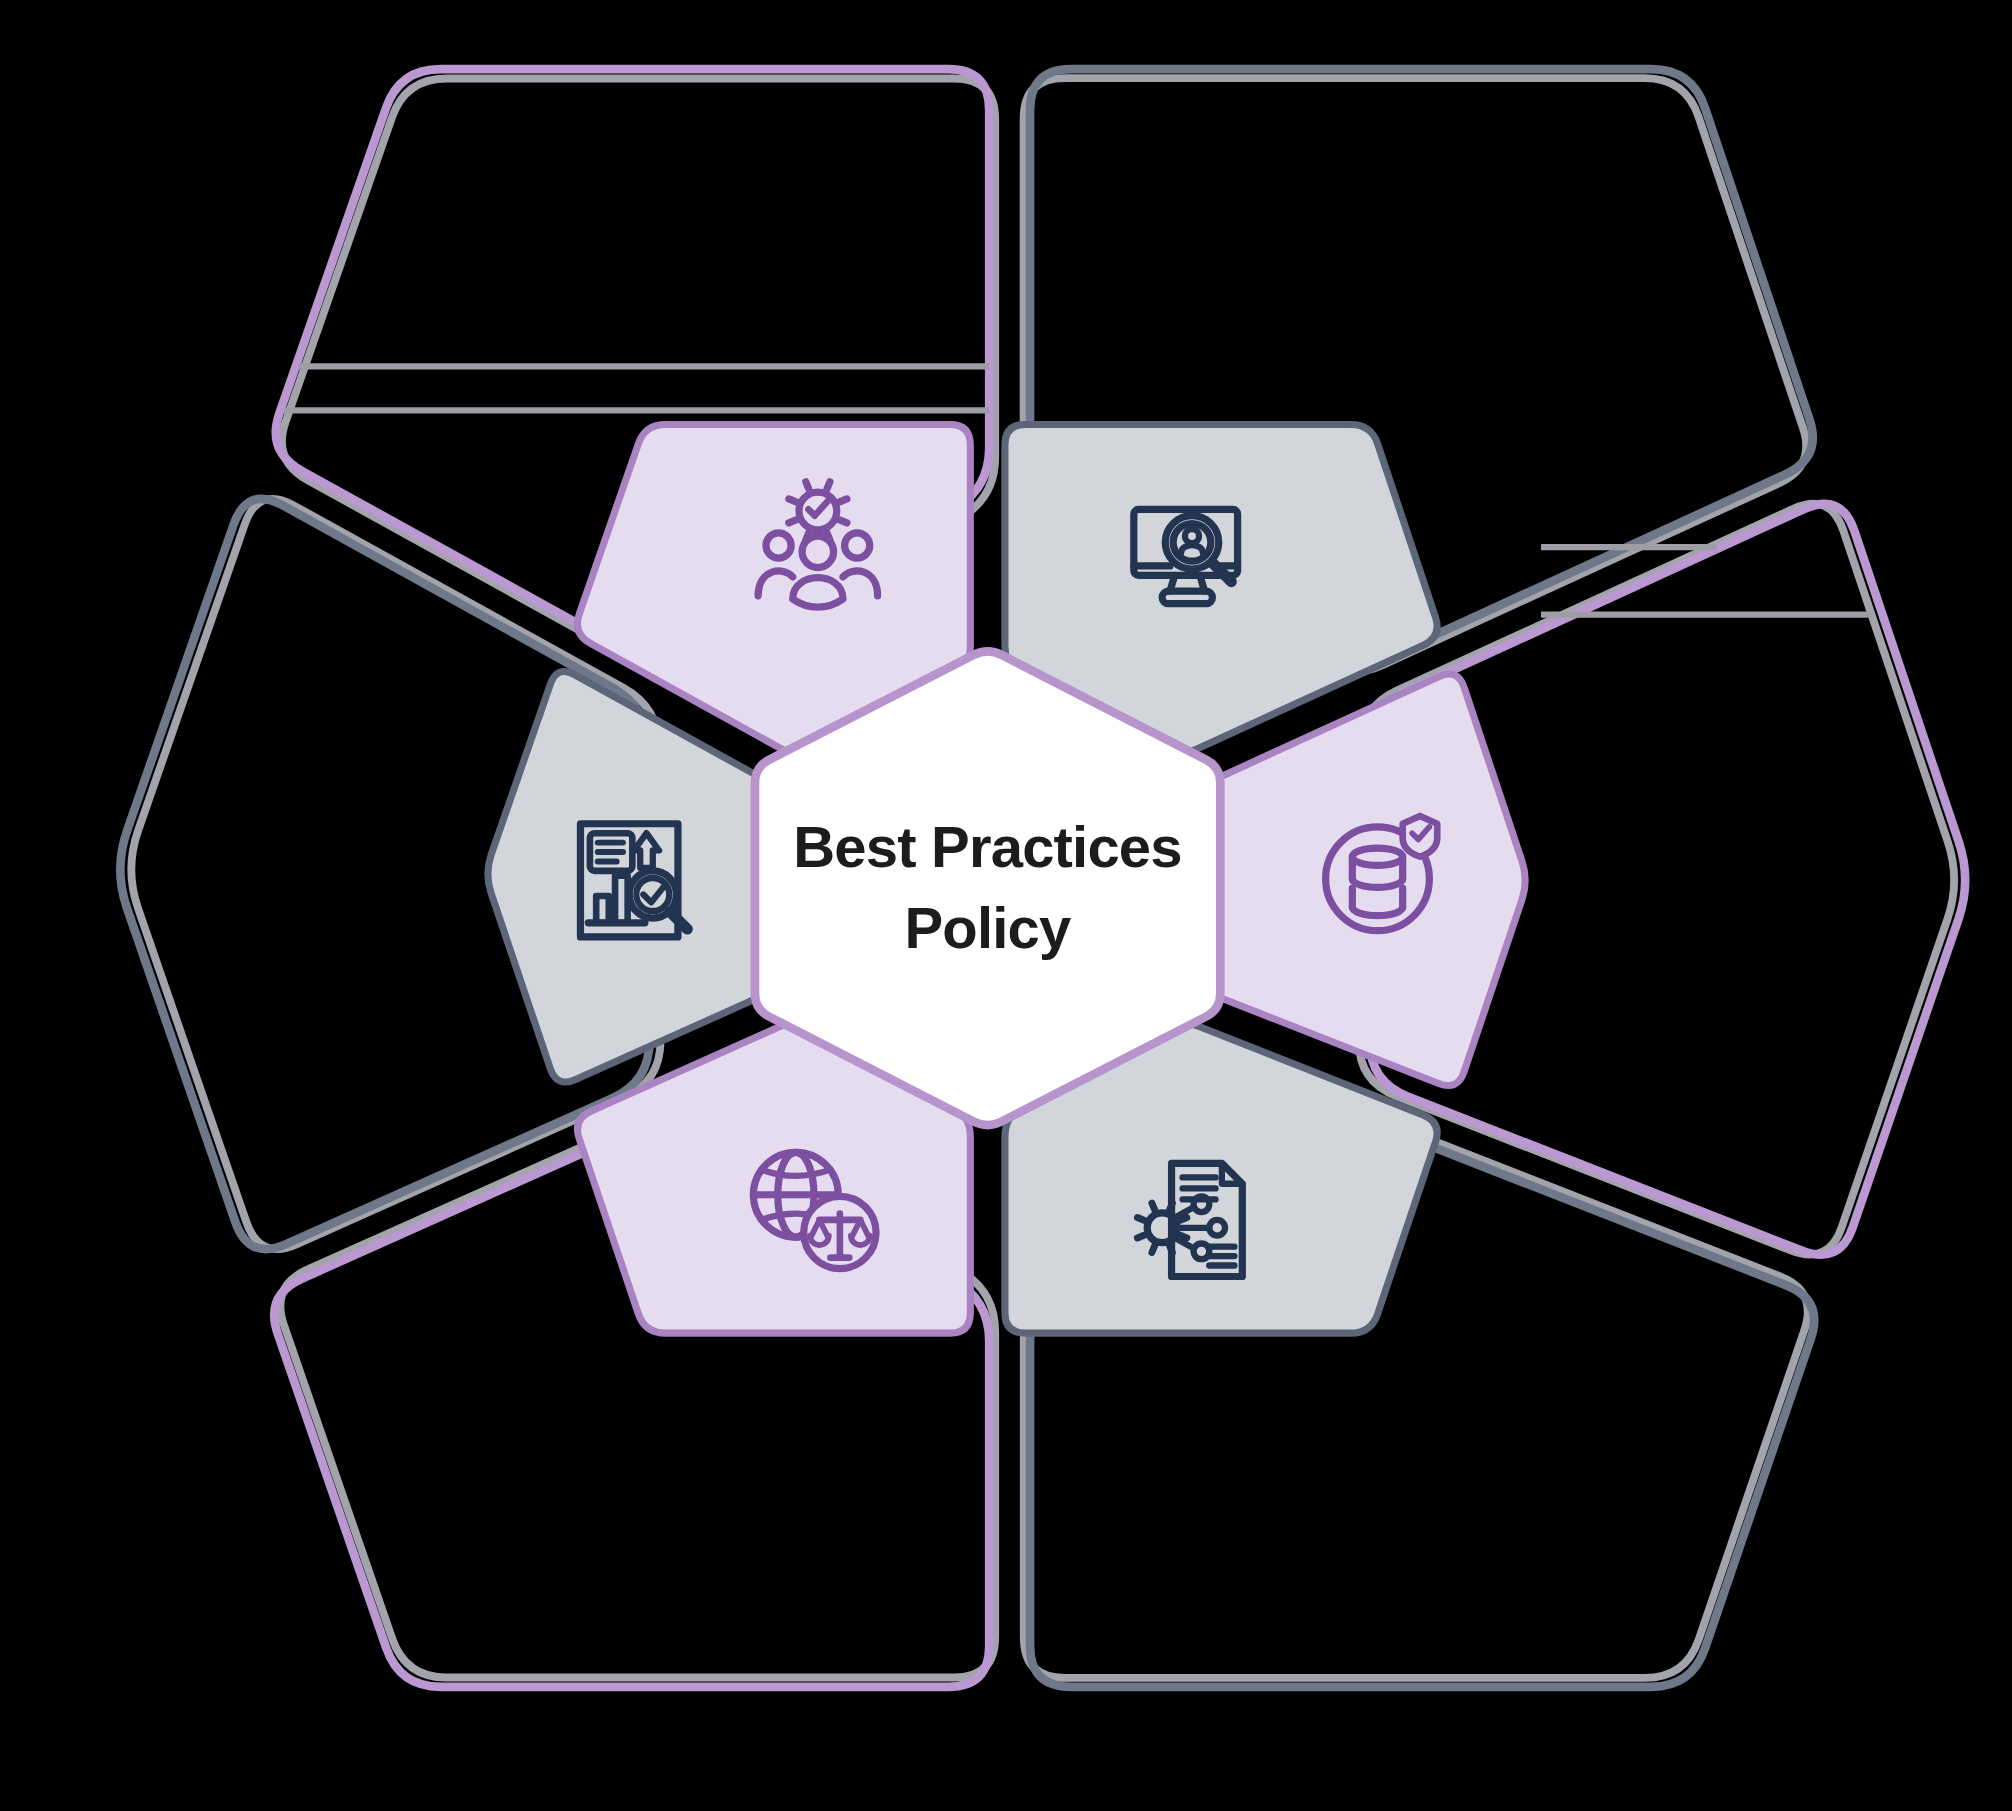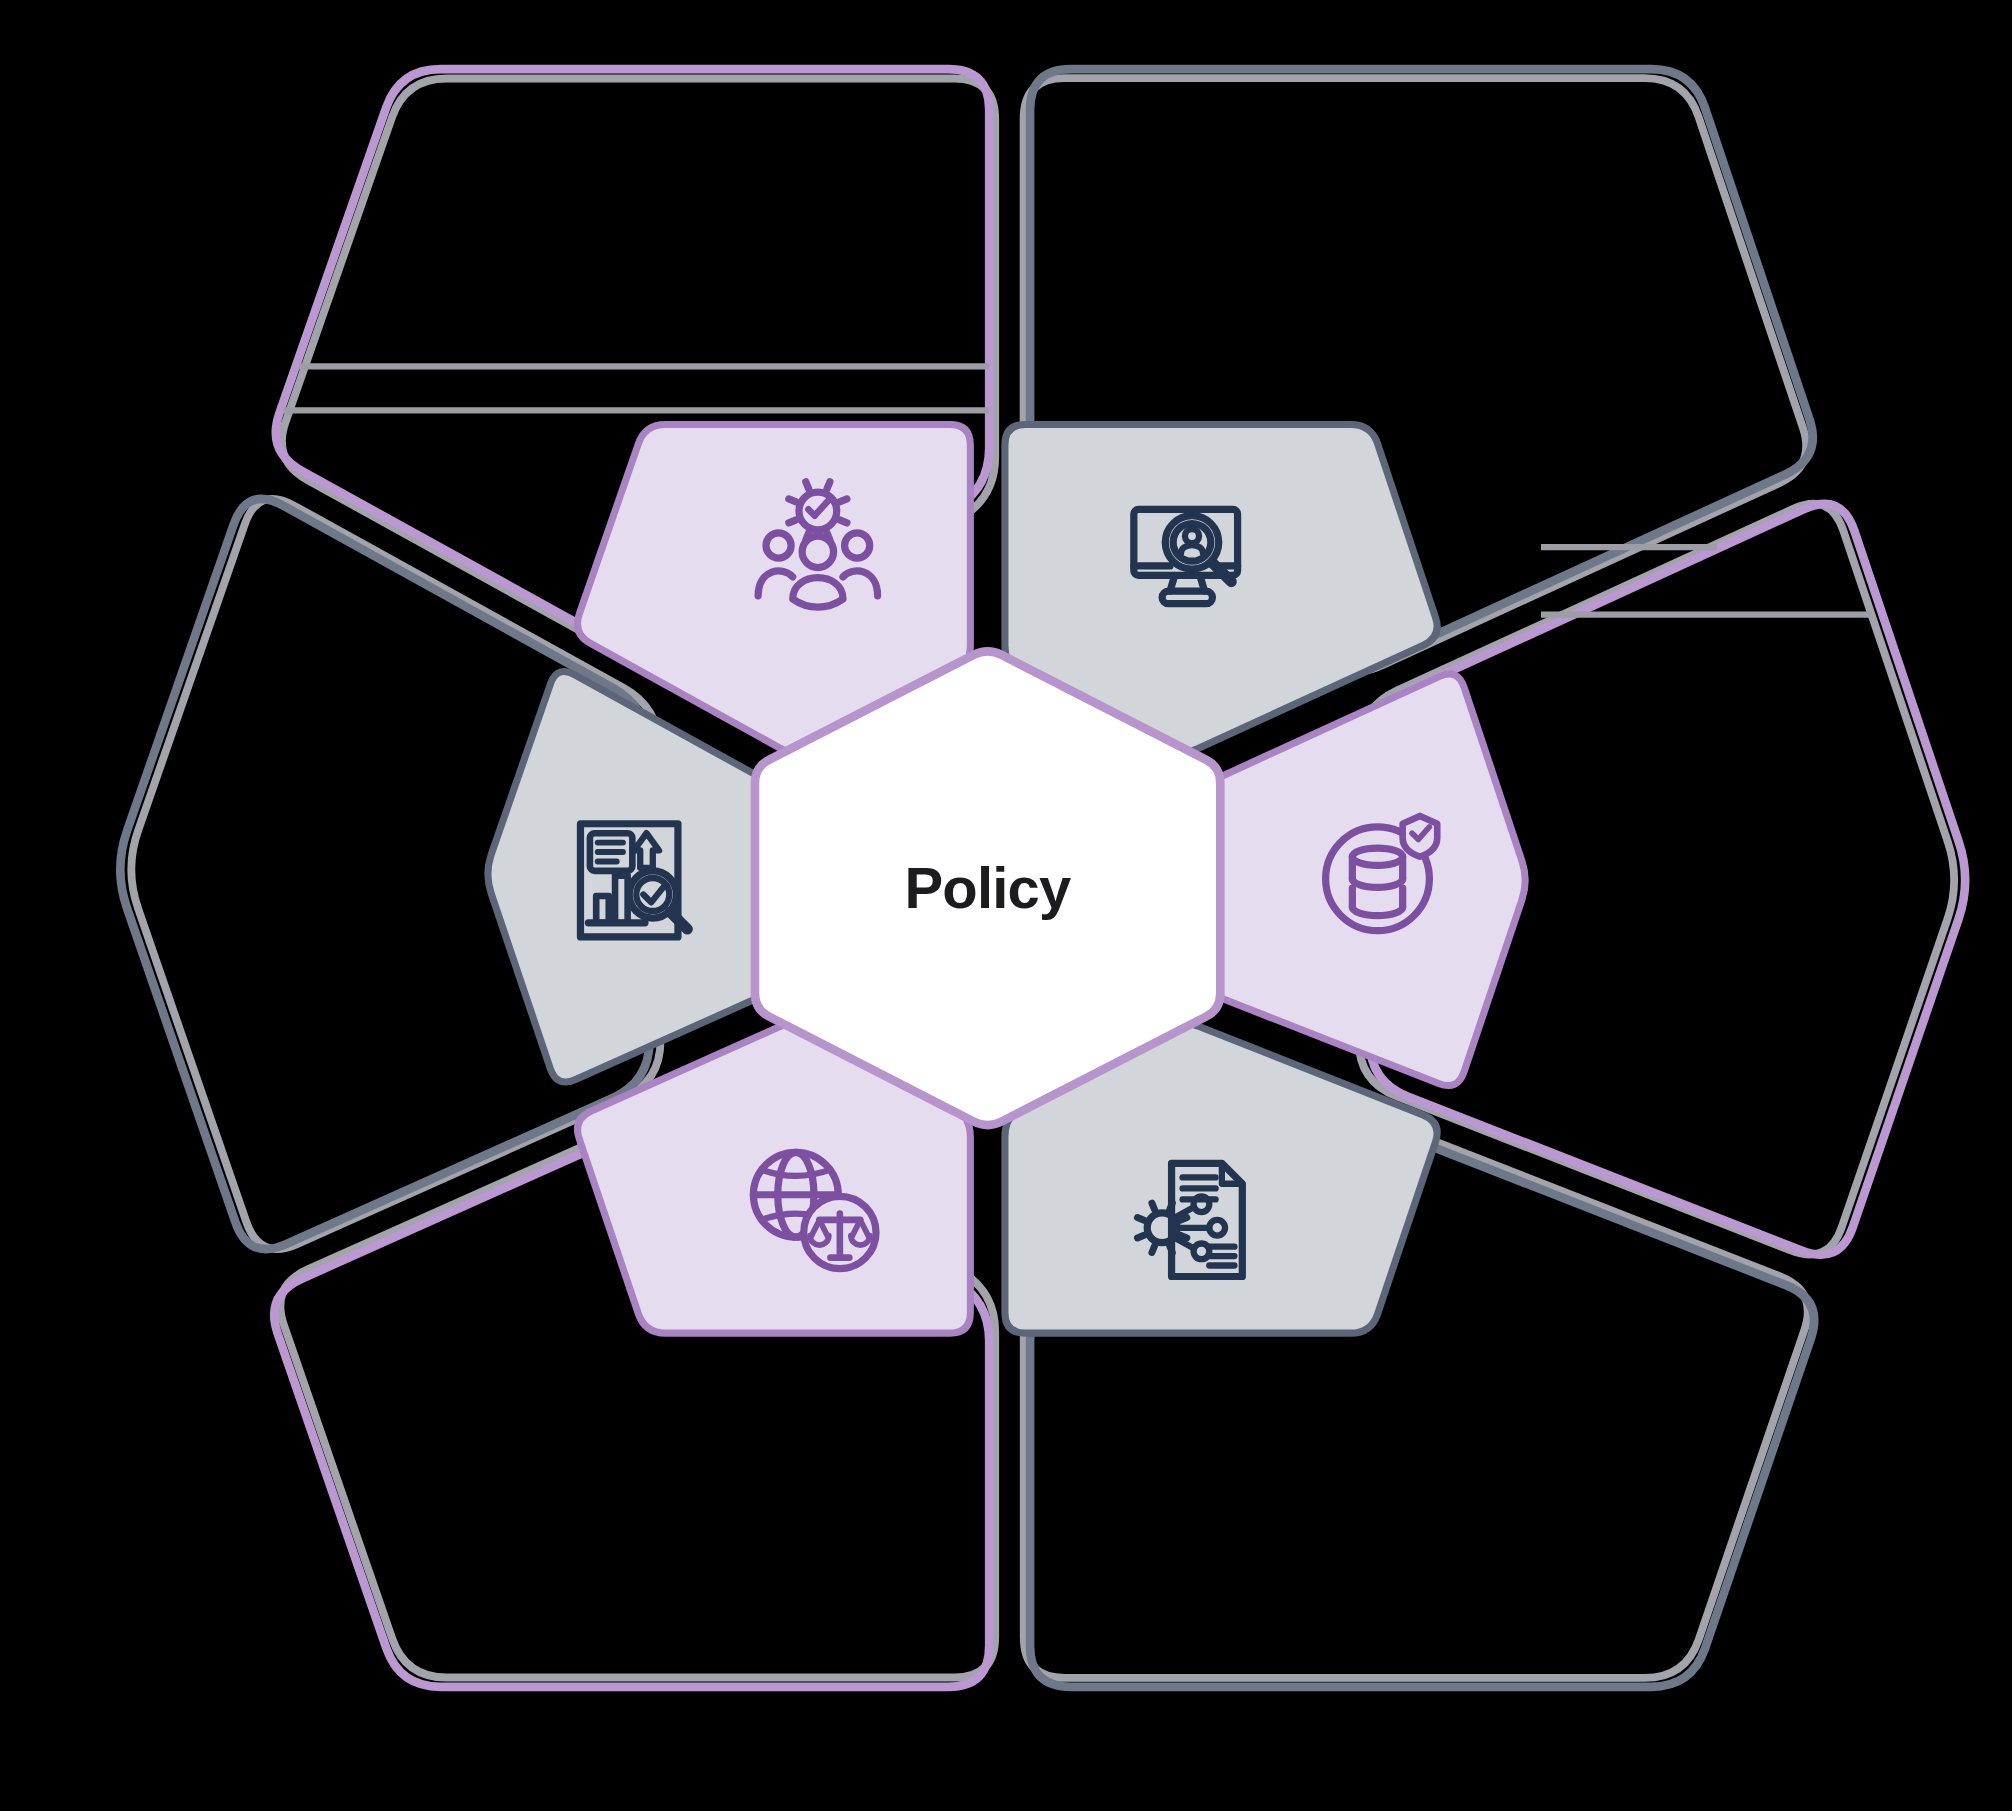--- a/index.html
+++ b/index.html
@@ -147,16 +147,17 @@
         <line x1="-26" y1="27" x2="10" y2="27" stroke="#233450" stroke-width="4.6"></line>
         <rect x="-21" y="10" width="8" height="17" stroke="#233450" stroke-width="4.2"></rect>
         <rect x="-9" y="-3" width="8" height="30" stroke="#233450" stroke-width="4.2"></rect>
         <circle cx="15" cy="9" r="15" stroke="#233450" stroke-width="4.6"></circle>
         <circle cx="15" cy="9" r="10.5" stroke="#233450" stroke-width="4"></circle>
         <polyline points="9,9 14,14 22,4" stroke="#233450" stroke-width="4"></polyline>
         <line x1="26" y1="20" x2="37" y2="31" stroke="#233450" stroke-width="7"></line>
       </g>
     </svg>
   <div class="center-title" style="color: rgb(28, 28, 30);">
+    <span>Best Practices</span>
     <span>Policy</span>
   </div>
 </div>
 
 
 </body></html>

